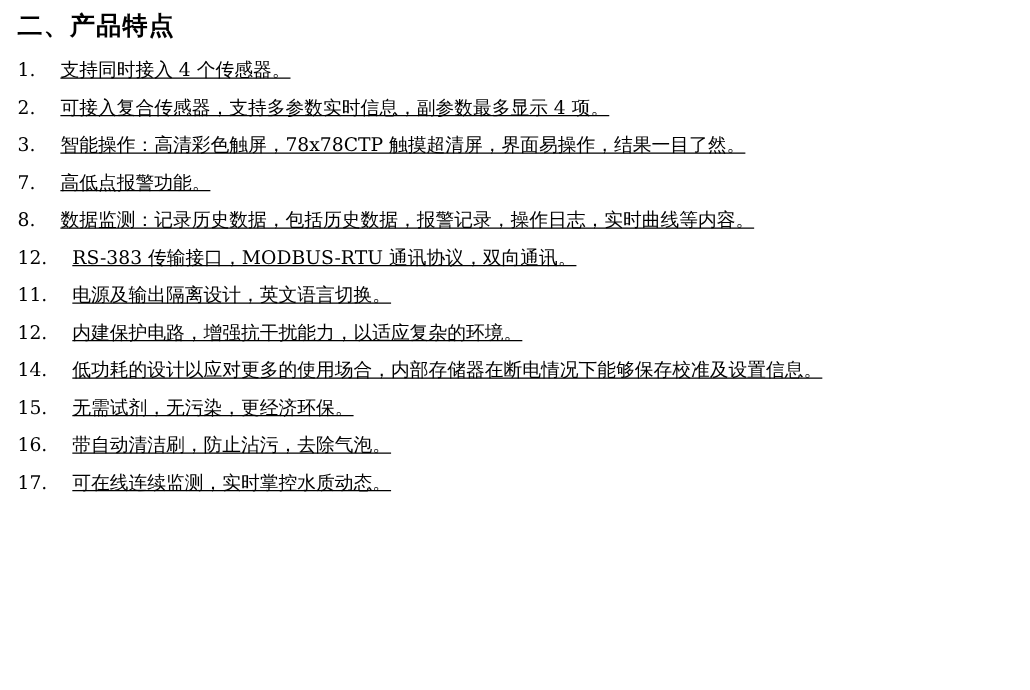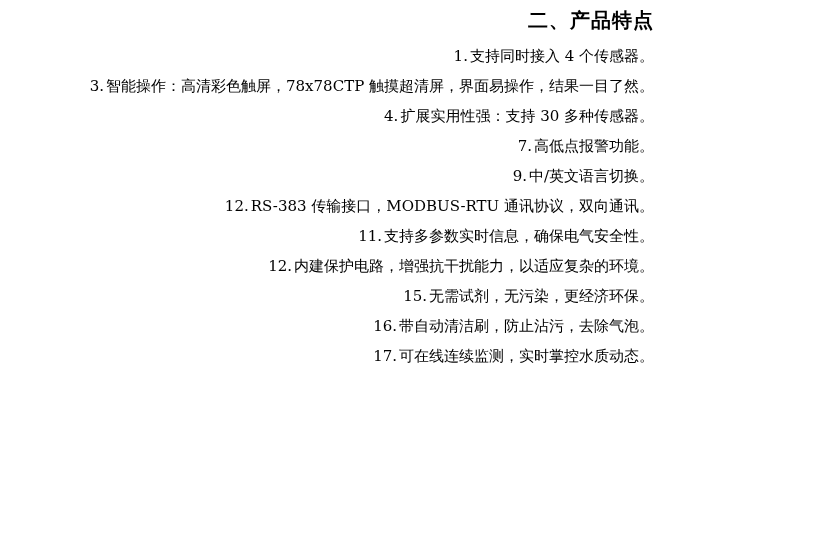--- a/index.html
+++ b/index.html
@@ -12,21 +12,20 @@
     height: 552px;
     overflow: hidden;
     color: #000000;
     font-family: "DejaVu Serif", "Liberation Serif", serif;
   }
   .page {
     box-sizing: border-box;
     width: 668px;
     height: 552px;
     padding: 6px 14px 0 14px;
-    text-align: right;
   }
   .doc-title {
     font-family: "DejaVu Sans", "Liberation Sans", sans-serif;
     font-size: 20px;
     font-weight: 700;
     letter-spacing: 1px;
     margin: 0 0 7px 0;
     line-height: 28px;
   }
   .feature-list {
@@ -38,35 +37,37 @@
     font-size: 15px;
     line-height: 30px;
     height: 30px;
     white-space: nowrap;
   }
   .item-number {
     display: inline;
   }
   .item-text {
     display: inline;
-    margin-left: 2px;
+    margin-left: 20px;
+    text-decoration: underline;
   }
 </style>
 </head>
 <body>
 
 <div class="page">
   <h1 class="doc-title">二、产品特点</h1>
 
   <ul class="feature-list">
       <li class="feature-item"><span class="item-number">1.</span><span class="item-text">支持同时接入 4 个传感器。</span></li>
+      <li class="feature-item"><span class="item-number">2.</span><span class="item-text">可接入复合传感器，支持多参数实时信息，副参数最多显示 4 项。</span></li>
       <li class="feature-item"><span class="item-number">3.</span><span class="item-text">智能操作：高清彩色触屏，78x78CTP 触摸超清屏，界面易操作，结果一目了然。</span></li>
-      <li class="feature-item"><span class="item-number">4.</span><span class="item-text">扩展实用性强：支持 30 多种传感器。</span></li>
       <li class="feature-item"><span class="item-number">7.</span><span class="item-text">高低点报警功能。</span></li>
-      <li class="feature-item"><span class="item-number">9.</span><span class="item-text">中/英文语言切换。</span></li>
+      <li class="feature-item"><span class="item-number">8.</span><span class="item-text">数据监测：记录历史数据，包括历史数据，报警记录，操作日志，实时曲线等内容。</span></li>
       <li class="feature-item"><span class="item-number">12.</span><span class="item-text">RS-383 传输接口，MODBUS-RTU 通讯协议，双向通讯。</span></li>
-      <li class="feature-item"><span class="item-number">11.</span><span class="item-text">支持多参数实时信息，确保电气安全性。</span></li>
+      <li class="feature-item"><span class="item-number">11.</span><span class="item-text">电源及输出隔离设计，英文语言切换。</span></li>
       <li class="feature-item"><span class="item-number">12.</span><span class="item-text">内建保护电路，增强抗干扰能力，以适应复杂的环境。</span></li>
+      <li class="feature-item"><span class="item-number">14.</span><span class="item-text">低功耗的设计以应对更多的使用场合，内部存储器在断电情况下能够保存校准及设置信息。</span></li>
       <li class="feature-item"><span class="item-number">15.</span><span class="item-text">无需试剂，无污染，更经济环保。</span></li>
       <li class="feature-item"><span class="item-number">16.</span><span class="item-text">带自动清洁刷，防止沾污，去除气泡。</span></li>
       <li class="feature-item"><span class="item-number">17.</span><span class="item-text">可在线连续监测，实时掌控水质动态。</span></li>
     </ul>
 </div>
 
 </body></html>

